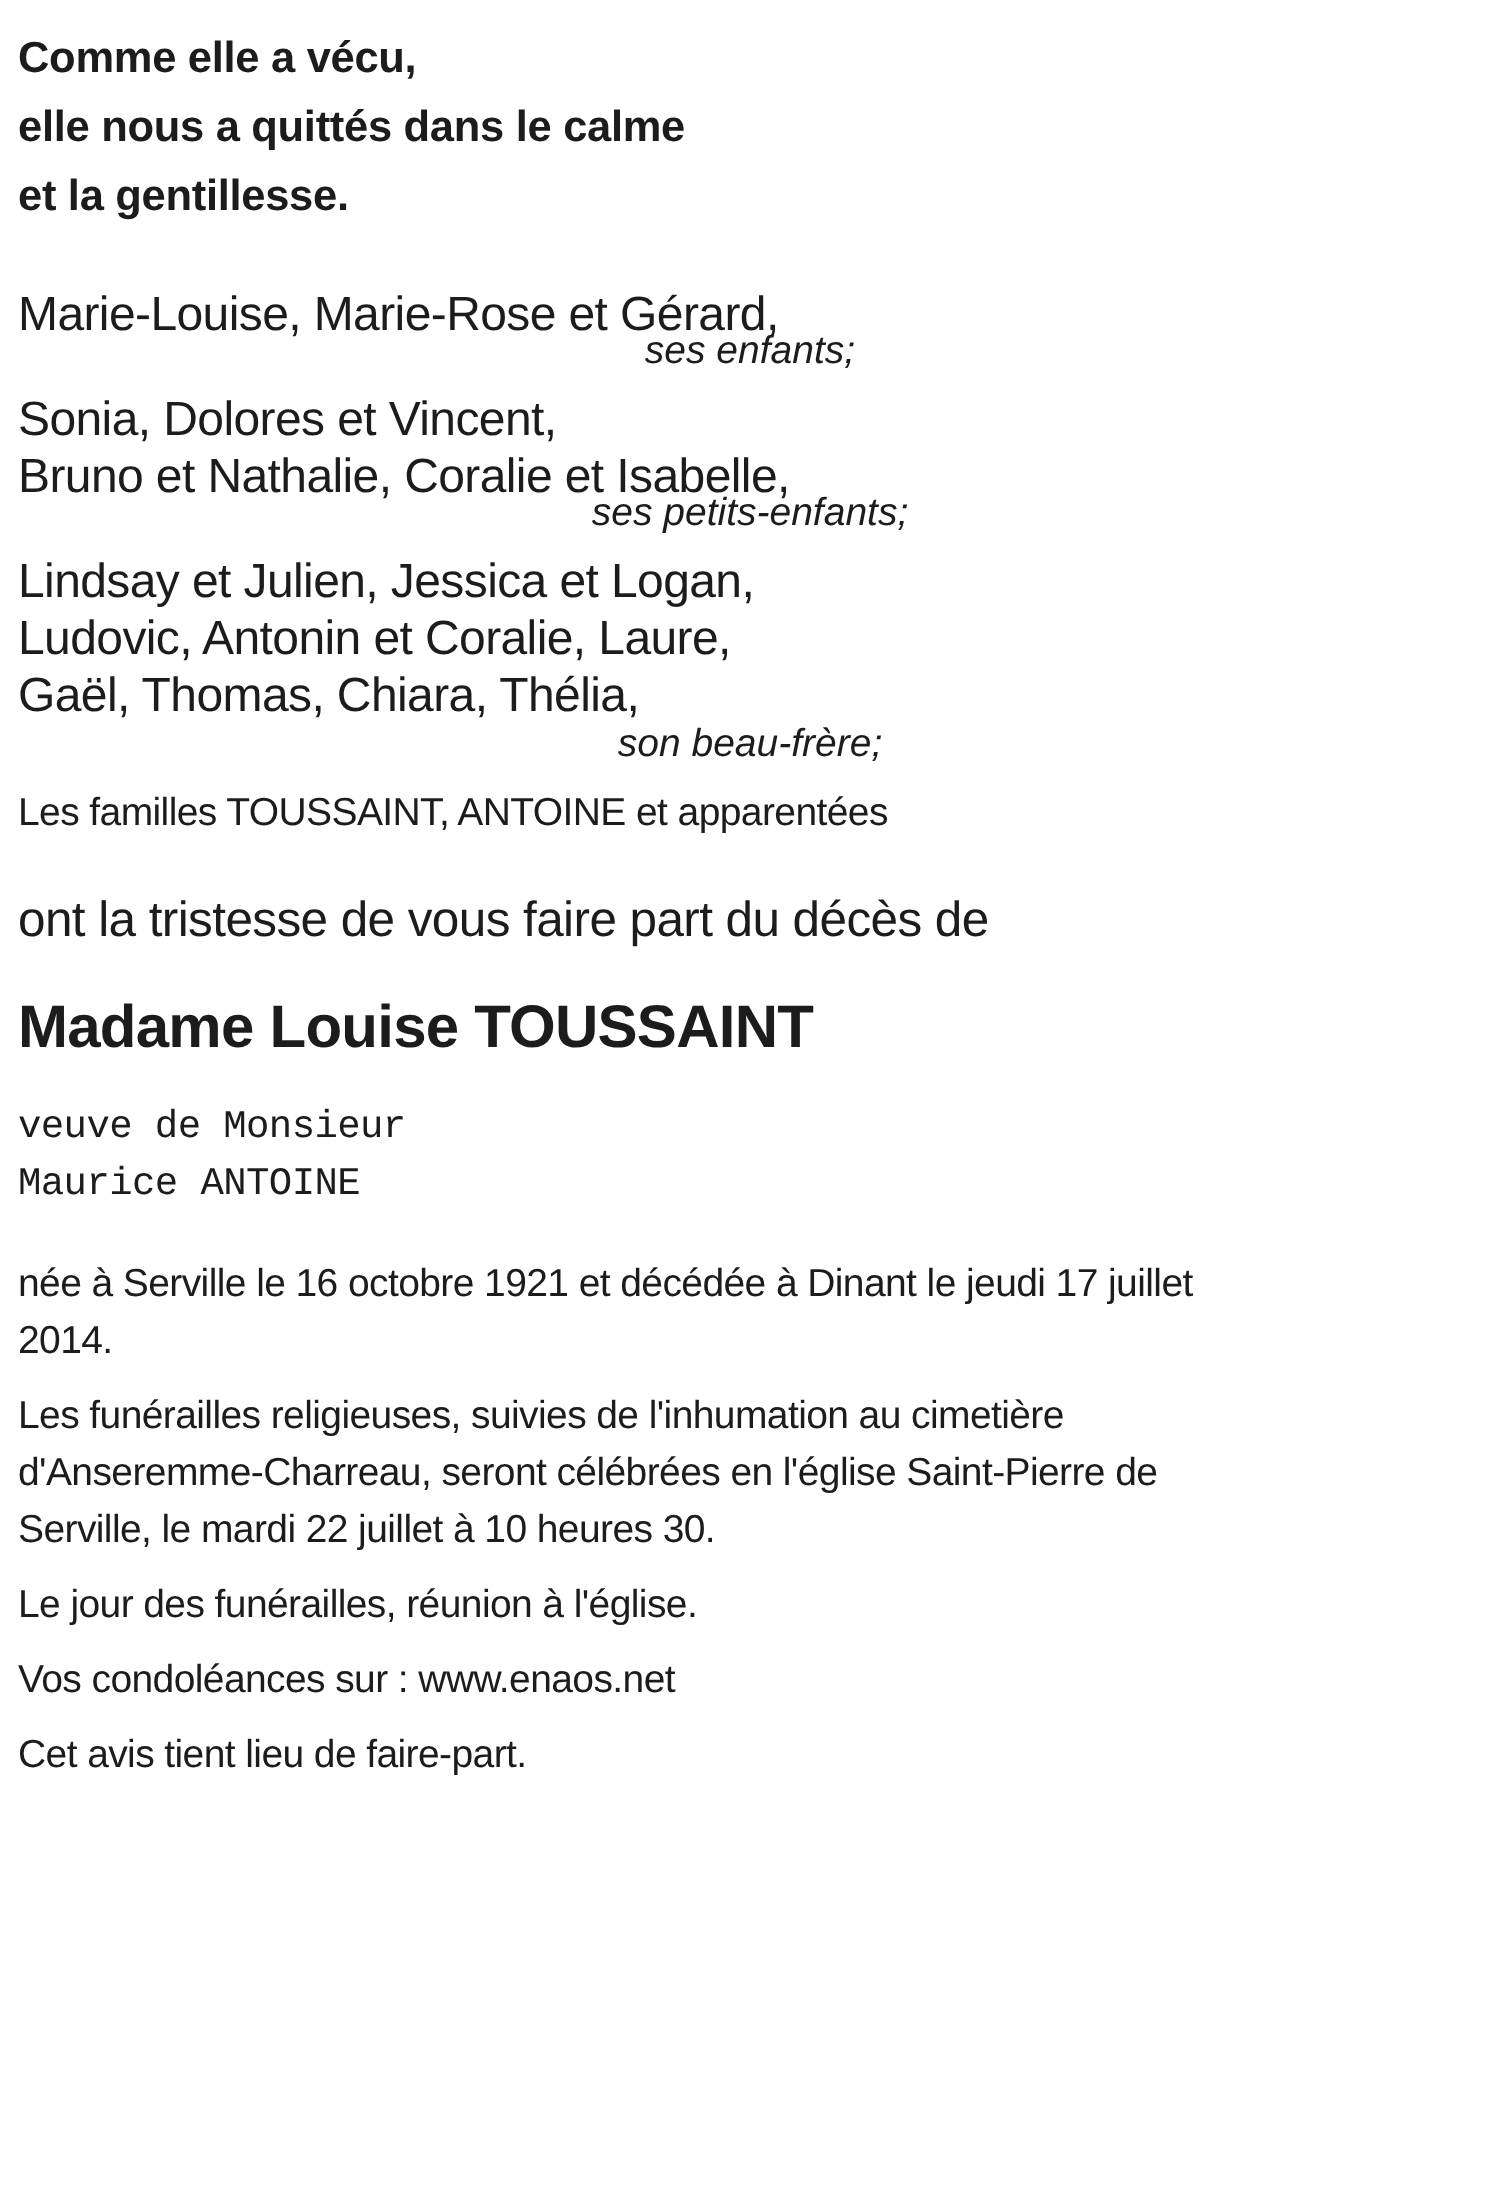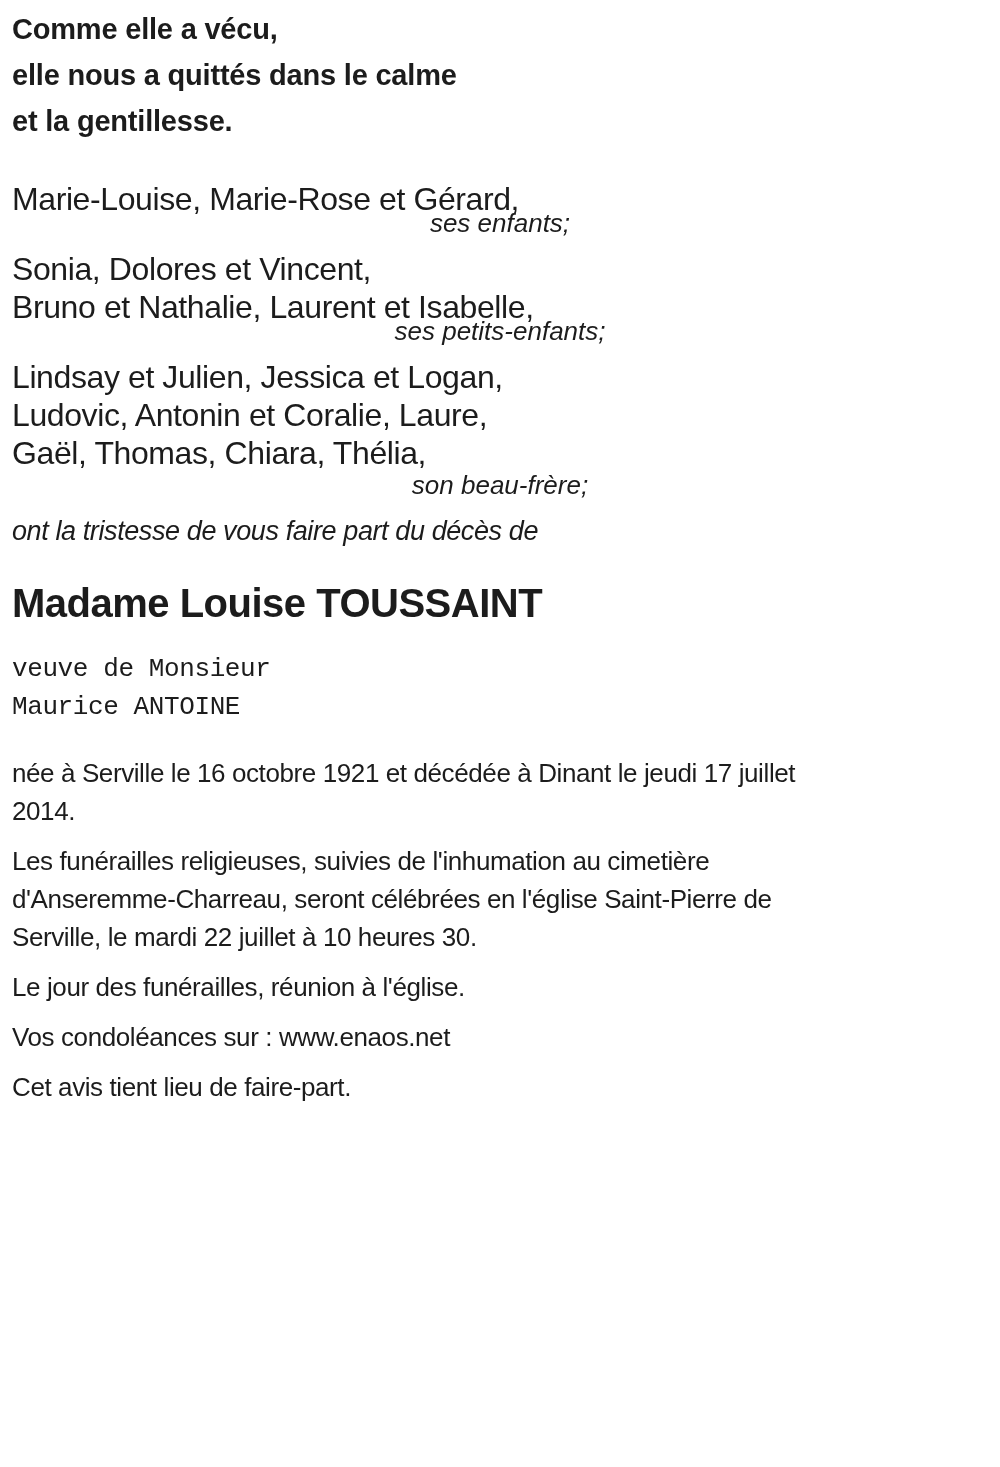--- a/index.html
+++ b/index.html
@@ -11,21 +11,21 @@
     width: 1000px;
     height: 1467px;
     overflow: hidden;
     color: #1c1c1c;
     font-family: "Liberation Sans", sans-serif;
   }
   .page {
     box-sizing: border-box;
     width: 1000px;
     height: 1467px;
-    padding: 6px 12px 0 12px;
+    padding: 16px 12px 0 12px;
   }
   .epitaph {
     font-weight: 700;
     font-size: 29px;
     line-height: 46px;
     letter-spacing: -0.2px;
     white-space: pre-line;
     margin: 0 0 36px 0;
   }
   .family-entry { margin: 0 0 8px 0; }
@@ -44,25 +44,24 @@
     white-space: pre-line;
     margin: -14px 0 0 0;
   }
   .families-line {
     font-size: 26px;
     line-height: 38px;
     letter-spacing: -0.4px;
     margin: 0 0 34px 0;
   }
   .announcement-line {
-    font-size: 27px;
+    font-size: 33px;
     line-height: 38px;
     letter-spacing: -0.4px;
     margin: 0 0 28px 0;
-    font-style: italic;
   }
   .deceased-name {
     font-weight: 700;
     font-size: 40px;
     line-height: 50px;
     letter-spacing: -0.5px;
     margin: 0 0 22px 0;
   }
   .widow-lines {
     font-size: 26px;
@@ -92,36 +91,37 @@
 
   <div>
 
     <div class="family-entry">
       <p class="family-names">Marie-Louise, Marie-Rose et Gérard,</p>
       <p class="relation-label">ses enfants;</p>
     </div>
 
     <div class="family-entry">
       <p class="family-names">Sonia, Dolores et Vincent,
-Bruno et Nathalie, Laurent et Isabelle,</p>
+Bruno et Nathalie, Coralie et Isabelle,</p>
       <p class="relation-label">ses petits-enfants;</p>
     </div>
 
     <div class="family-entry">
       <p class="family-names">Lindsay et Julien, Jessica et Logan,
 Ludovic, Antonin et Coralie, Laure,
 Gaël, Thomas, Chiara, Thélia,</p>
     </div>
 
     <div class="family-entry">
       <p class="relation-label">son beau-frère;</p>
     </div>
 
   </div>
 
+  <p class="families-line">Les familles TOUSSAINT, ANTOINE et apparentées</p>
 
   <p class="announcement-line">ont la tristesse de vous faire part du décès de</p>
 
   <h1 class="deceased-name">Madame Louise TOUSSAINT</h1>
 
   <p class="widow-lines">veuve de Monsieur
 Maurice ANTOINE</p>
 
   <p class="body-paragraph">née à Serville le 16 octobre 1921 et décédée à Dinant le jeudi 17 juillet
 2014.</p>

